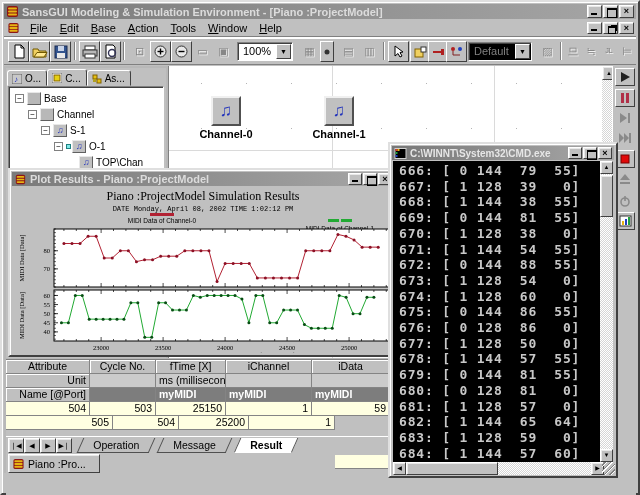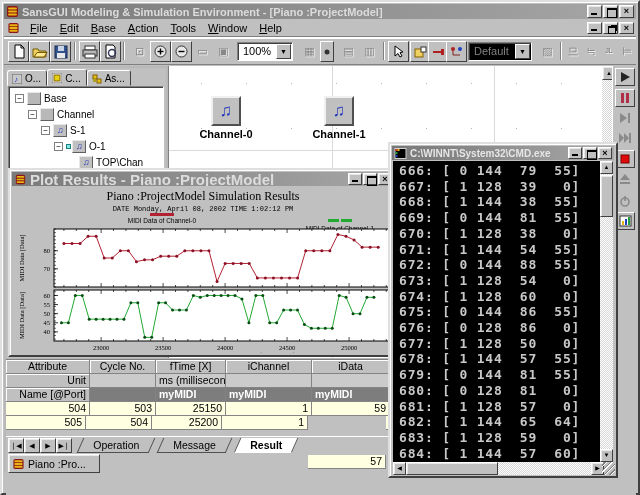--- a/index.html
+++ b/index.html
@@ -394,21 +394,21 @@
             <rect x="9" y="2" width="2" height="8" fill="#20a040"></rect>
           </svg>
         </div>
     </div>
 
     <div id="output-table">
         <div class="trow"><div class="tc c-hdr" style="width: 84px;">Attribute</div><div class="tc c-hdr" style="width: 66px;">Cycle No.</div><div class="tc c-hdr" style="width: 70px;">fTime [X]</div><div class="tc c-hdr" style="width: 86px;">iChannel</div><div class="tc c-hdr" style="width: 78px;">iData</div><div class="tc c-hdr" style="width: 226px;"></div></div>
         <div class="trow"><div class="tc c-lbl" style="width: 84px;">Unit</div><div class="tc c-unit" style="width: 66px;"></div><div class="tc c-unit" style="width: 70px;">ms (millisecond)</div><div class="tc c-unit" style="width: 86px;"></div><div class="tc c-unit" style="width: 78px;"></div><div class="tc c-unit" style="width: 226px;"></div></div>
         <div class="trow"><div class="tc c-lbl" style="width: 84px;">Name [@Port]</div><div class="tc c-dark" style="width: 66px;"></div><div class="tc c-dark" style="width: 70px;">myMIDI</div><div class="tc c-dark" style="width: 86px;">myMIDI</div><div class="tc c-dark" style="width: 78px;">myMIDI</div><div class="tc c-dark" style="width: 226px;"></div></div>
         <div class="trow"><div class="tc c-data" style="width: 84px;">504</div><div class="tc c-data" style="width: 66px;">503</div><div class="tc c-data" style="width: 70px;">25150</div><div class="tc c-data" style="width: 86px;">1</div><div class="tc c-data" style="width: 78px;">59</div><div class="tc c-data" style="width: 226px;"></div></div>
-        <div class="trow"><div class="tc c-data" style="width: 80px;">505</div><div class="tc c-data" style="width: 66px;">504</div><div class="tc c-data" style="width: 70px;">25200</div><div class="tc c-data" style="width: 86px;">1</div><div class="tc c-data" style="width: 78px; margin-top: 39px;">57</div><div class="tc c-data" style="width: 226px;"></div></div>
+        <div class="trow"><div class="tc c-data" style="width: 107px;">505</div><div class="tc c-data" style="width: 66px;">504</div><div class="tc c-data" style="width: 70px;">25200</div><div class="tc c-data" style="width: 86px;">1</div><div class="tc c-data" style="width: 78px; margin-top: 39px;">57</div><div class="tc c-data" style="width: 226px;"></div></div>
       </div>
 
     <div id="tabstrip">
       <span class="nav-btn" style="margin-left:2px">❘◀</span><span class="nav-btn">◀</span><span class="nav-btn">▶</span><span class="nav-btn">▶❘</span><span class="sheet-tab"><span>Operation</span></span><span class="sheet-tab"><span>Message</span></span><span class="sheet-tab active"><span>Result</span></span>
     </div>
 
     <div id="mdi-bar">
       <div class="mdi-tab">
         <svg class="appicon" style="width:12px;height:12px" viewBox="0 0 13 13">
             <rect x="1" y="1" width="11" height="11" rx="2" fill="#8c1616"></rect>
@@ -424,21 +424,21 @@
 </div>
 
 <div class="win" id="plot-window">
   <div class="titlebar">
     <svg class="appicon" style="width:11px;height:11px" viewBox="0 0 13 13">
         <rect x="1" y="1" width="11" height="11" rx="2" fill="#8c1616"></rect>
         <rect x="2" y="2.5" width="9" height="2" rx="1" fill="#e6b413"></rect>
         <rect x="2" y="5.5" width="9" height="2" rx="1" fill="#e6b413"></rect>
         <rect x="2" y="8.5" width="9" height="2" rx="1" fill="#e6b413"></rect>
       </svg>
-    <span class="t-text" style="font-size:15px">Plot Results - Piano :ProjectModel</span>
+    <span class="t-text" style="font-size:11px">Plot Results - Piano :ProjectModel</span>
     <div class="cap-btns">
       <div class="cap-btn g-min"></div>
       <div class="cap-btn g-max"></div>
       <div class="cap-btn" style="line-height:10px">×</div>
     </div>
   </div>
   <div class="pw-content">
     <div class="chart-title">Piano :ProjectModel Simulation Results</div>
     <div class="chart-subtitle">DATE  Monday, April 08, 2002   TIME  1:02:12 PM</div>
     <div class="legend" style="left:90px;top:26px">

